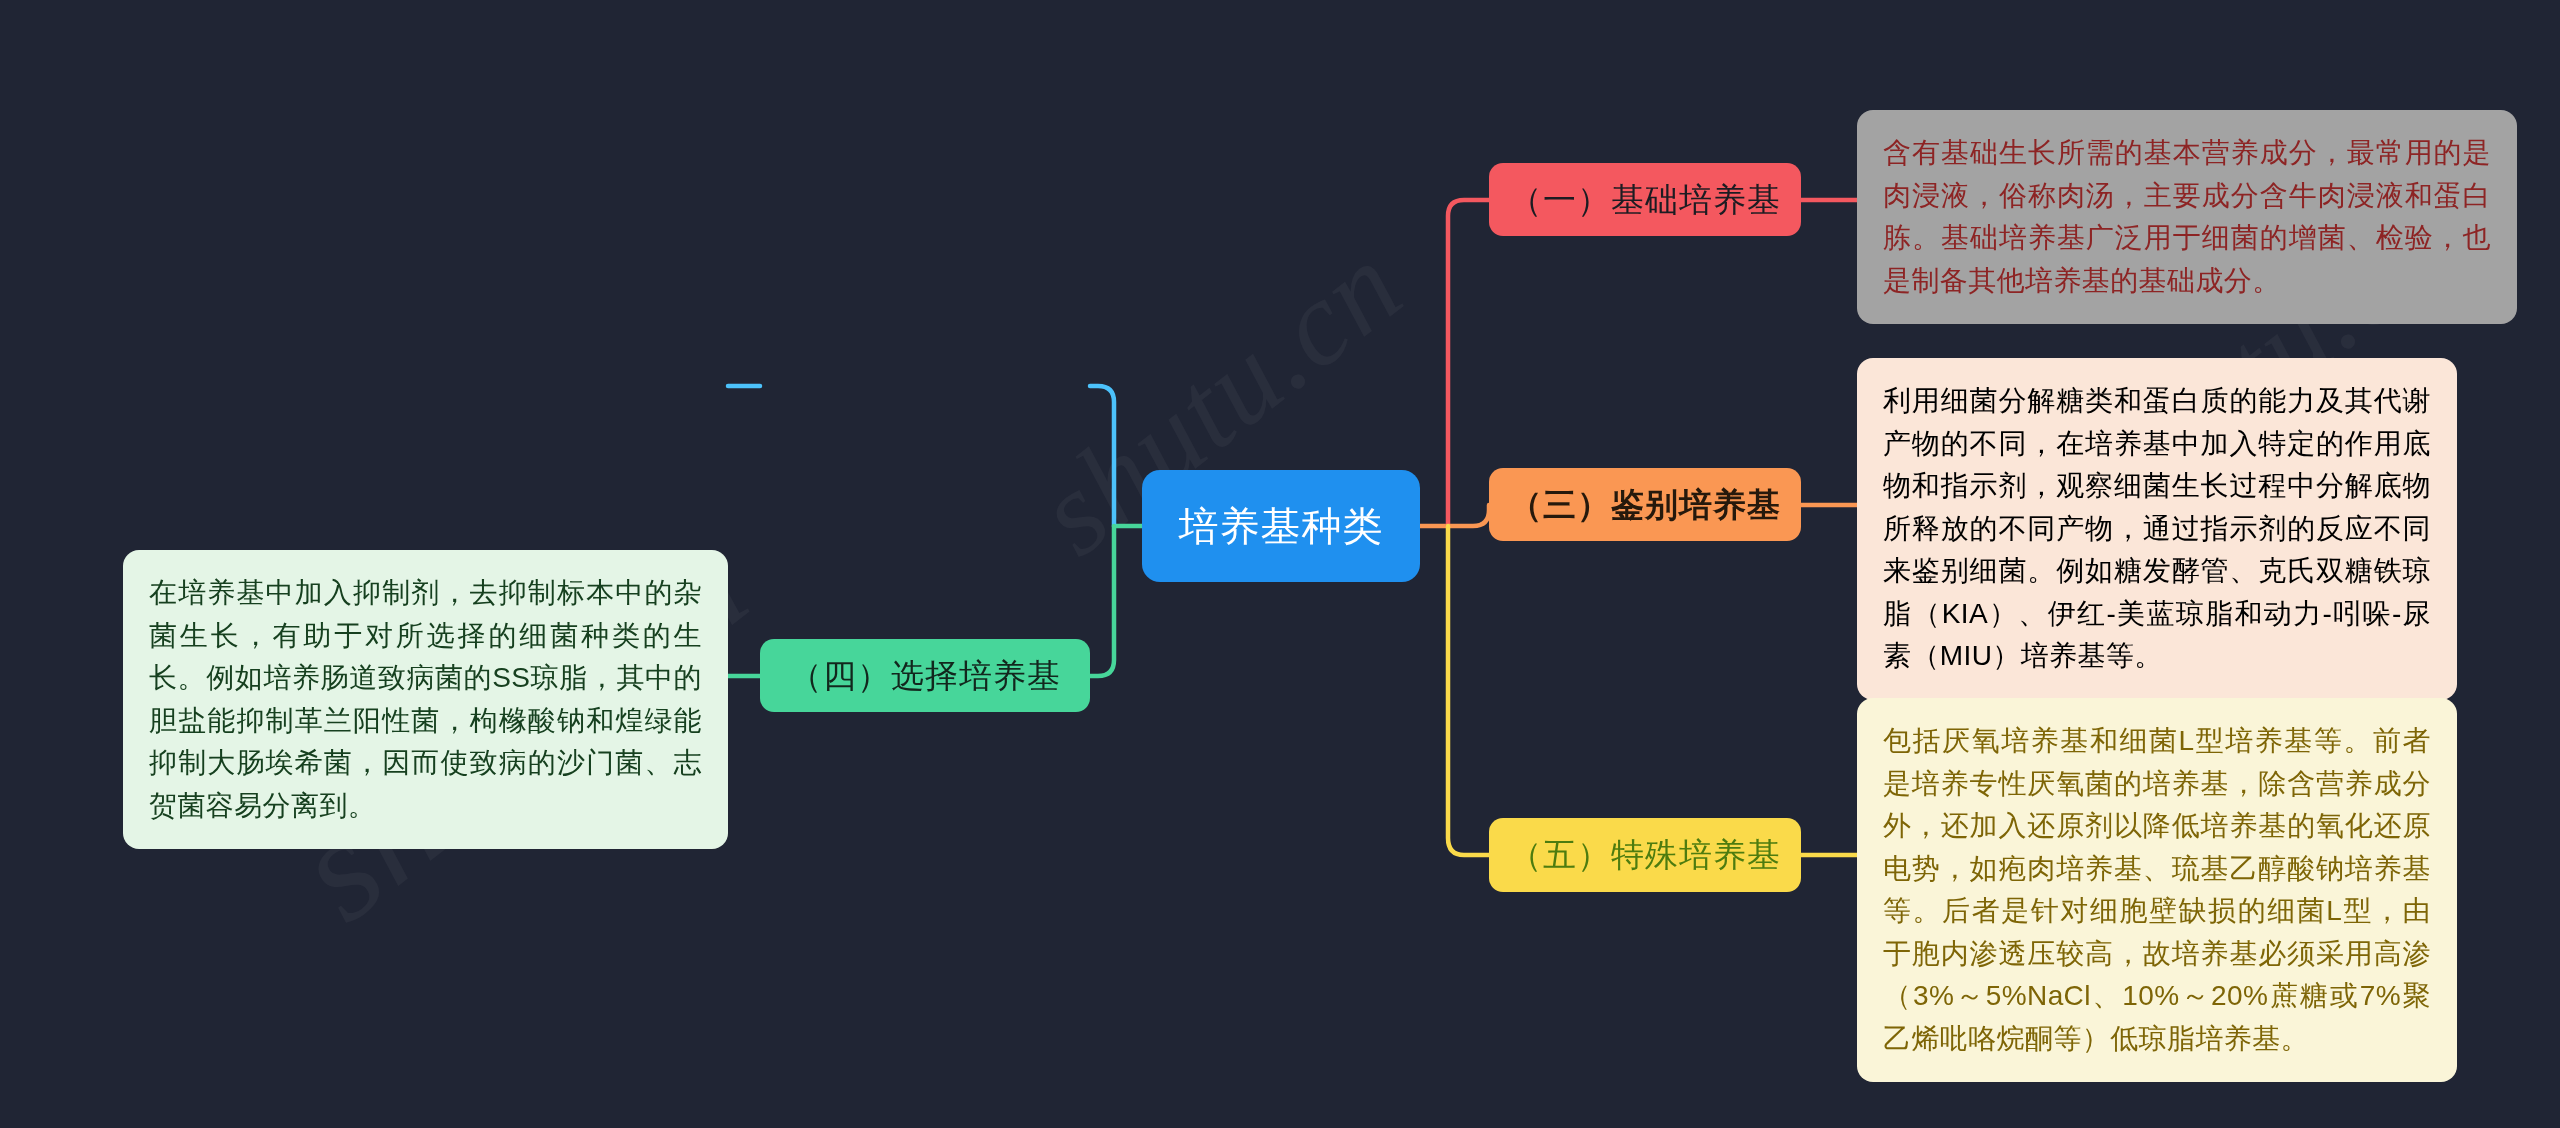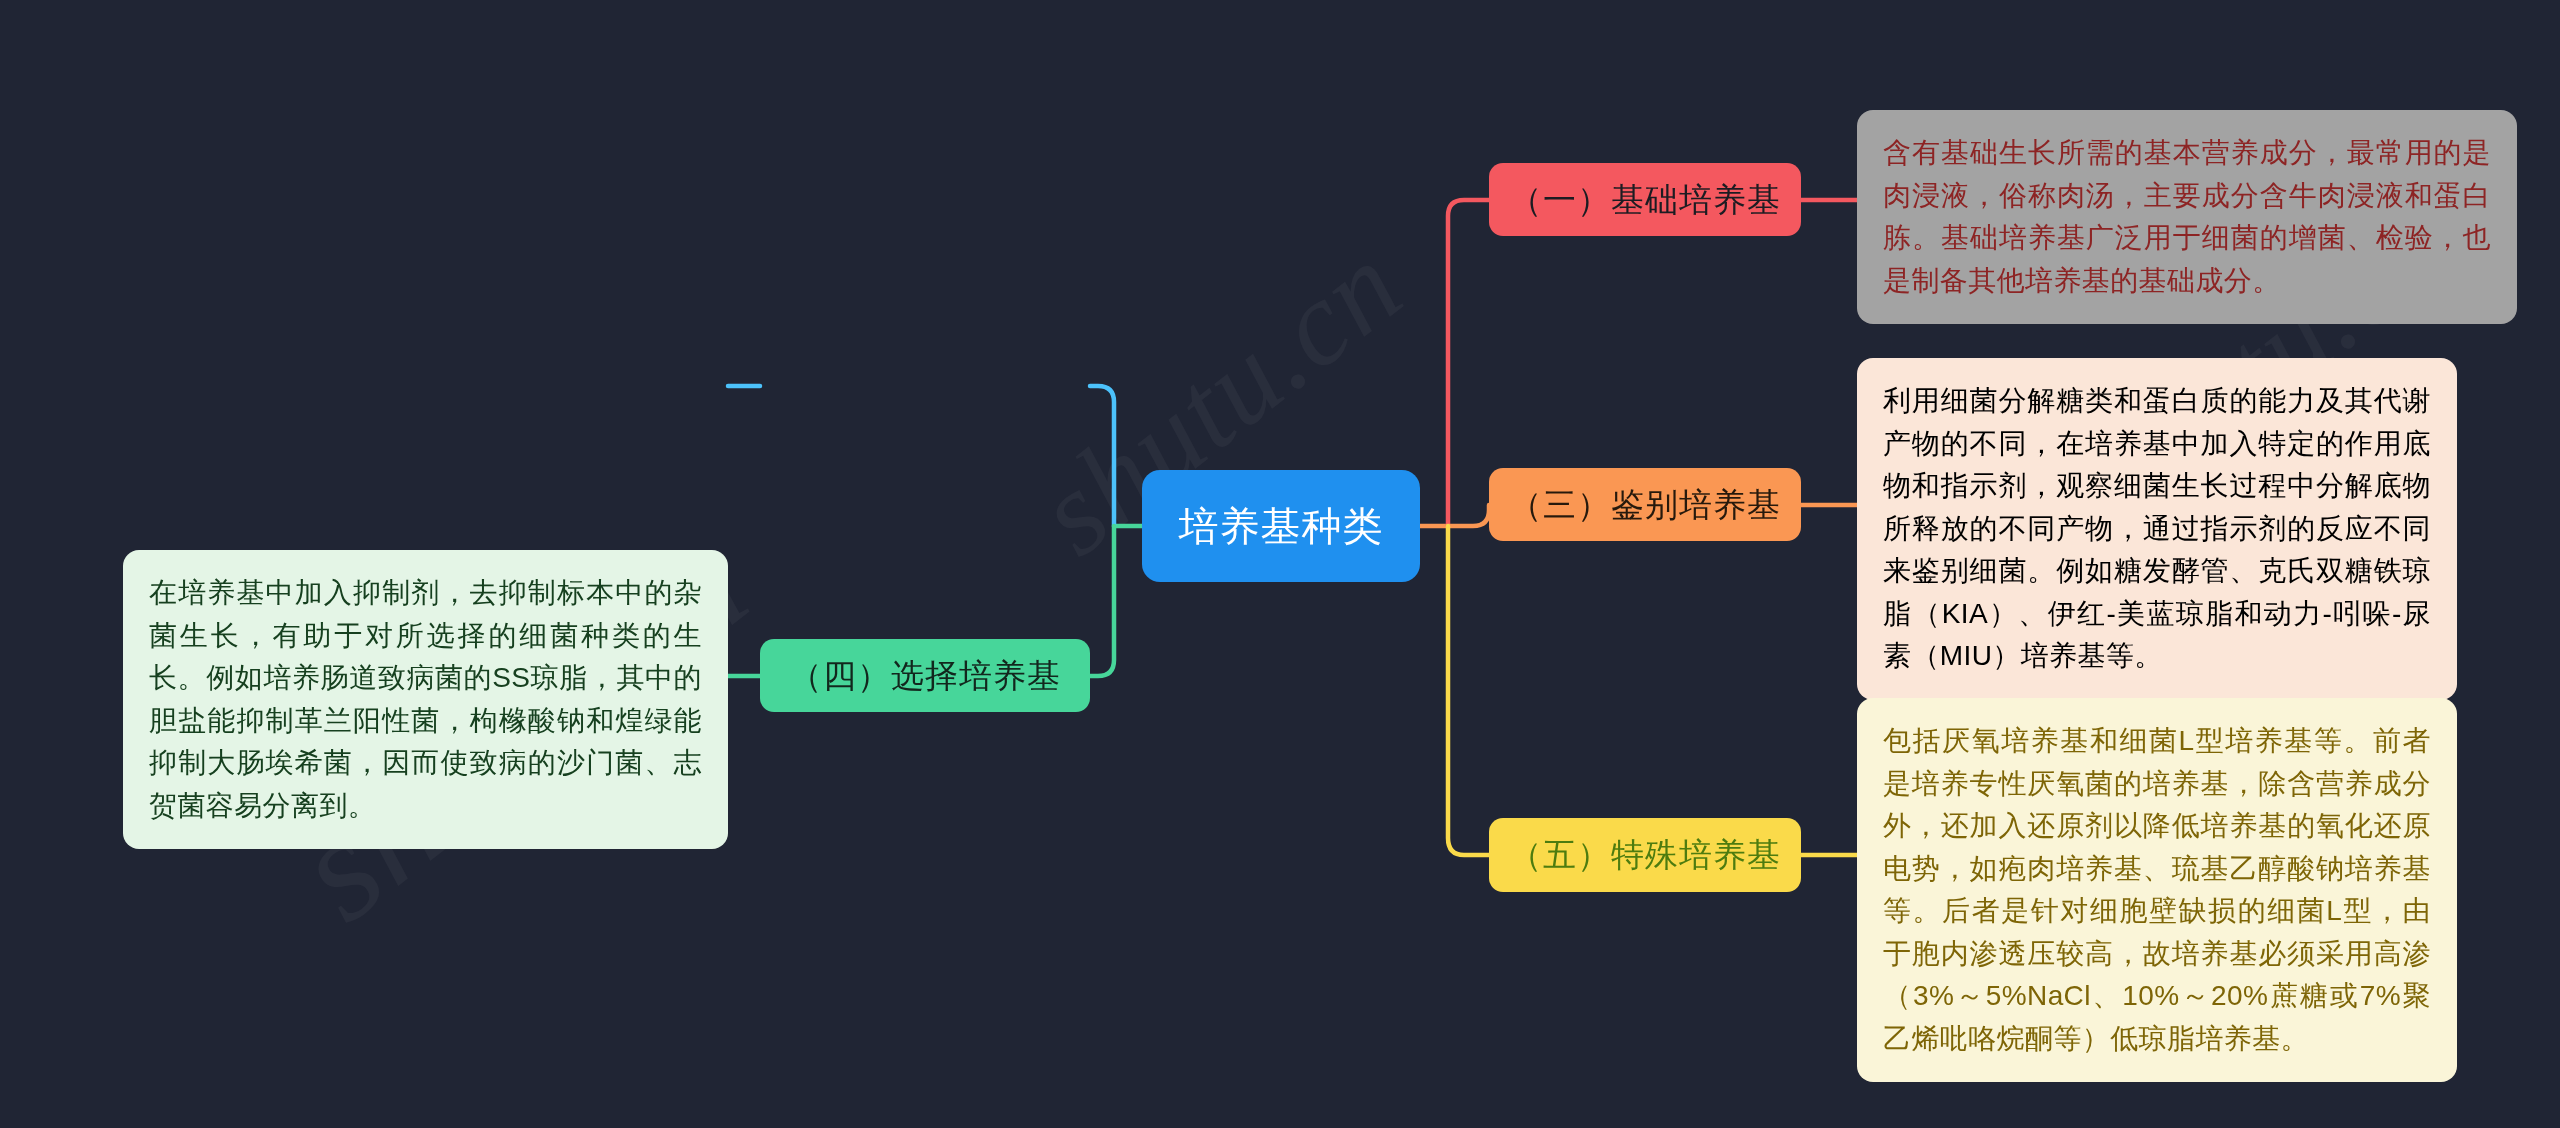--- a/index.html
+++ b/index.html
@@ -65,21 +65,21 @@
     left: 1142px; top: 470px;
     width: 278px; height: 112px;
     background: #1f90ef;
     color: #ffffff;
     font-size: 40px;
     border-radius: 18px;
   }
 
   #node-1 { left: 1489px; top: 163px; width: 312px; height: 73px; background: #f4585f; color: #1c1c22; }
   #node-2 { left:  760px; top: 349px; width: 330px; height: 73px; background: #4cc2fb; color: #1c2430; }
-  #node-3 { left: 1489px; top: 468px; width: 312px; height: 73px; background: #fa9753; color: #26190c; }
+  #node-3 { left: 1489px; top: 468px; width: 312px; height: 73px; background: #fa9753; color: #26190c; font-weight: bold; }
   #node-4 { left:  760px; top: 639px; width: 330px; height: 73px; background: #47d69a; color: #12271d; }
   #node-5 { left: 1489px; top: 818px; width: 312px; height: 74px; background: #fada4a; color: #4d7c0f; }
 
   
   .card {
     position: absolute;
     box-sizing: border-box;
     border-radius: 16px;
     padding: 22px 26px 22px 26px;
     font-size: 28px;

